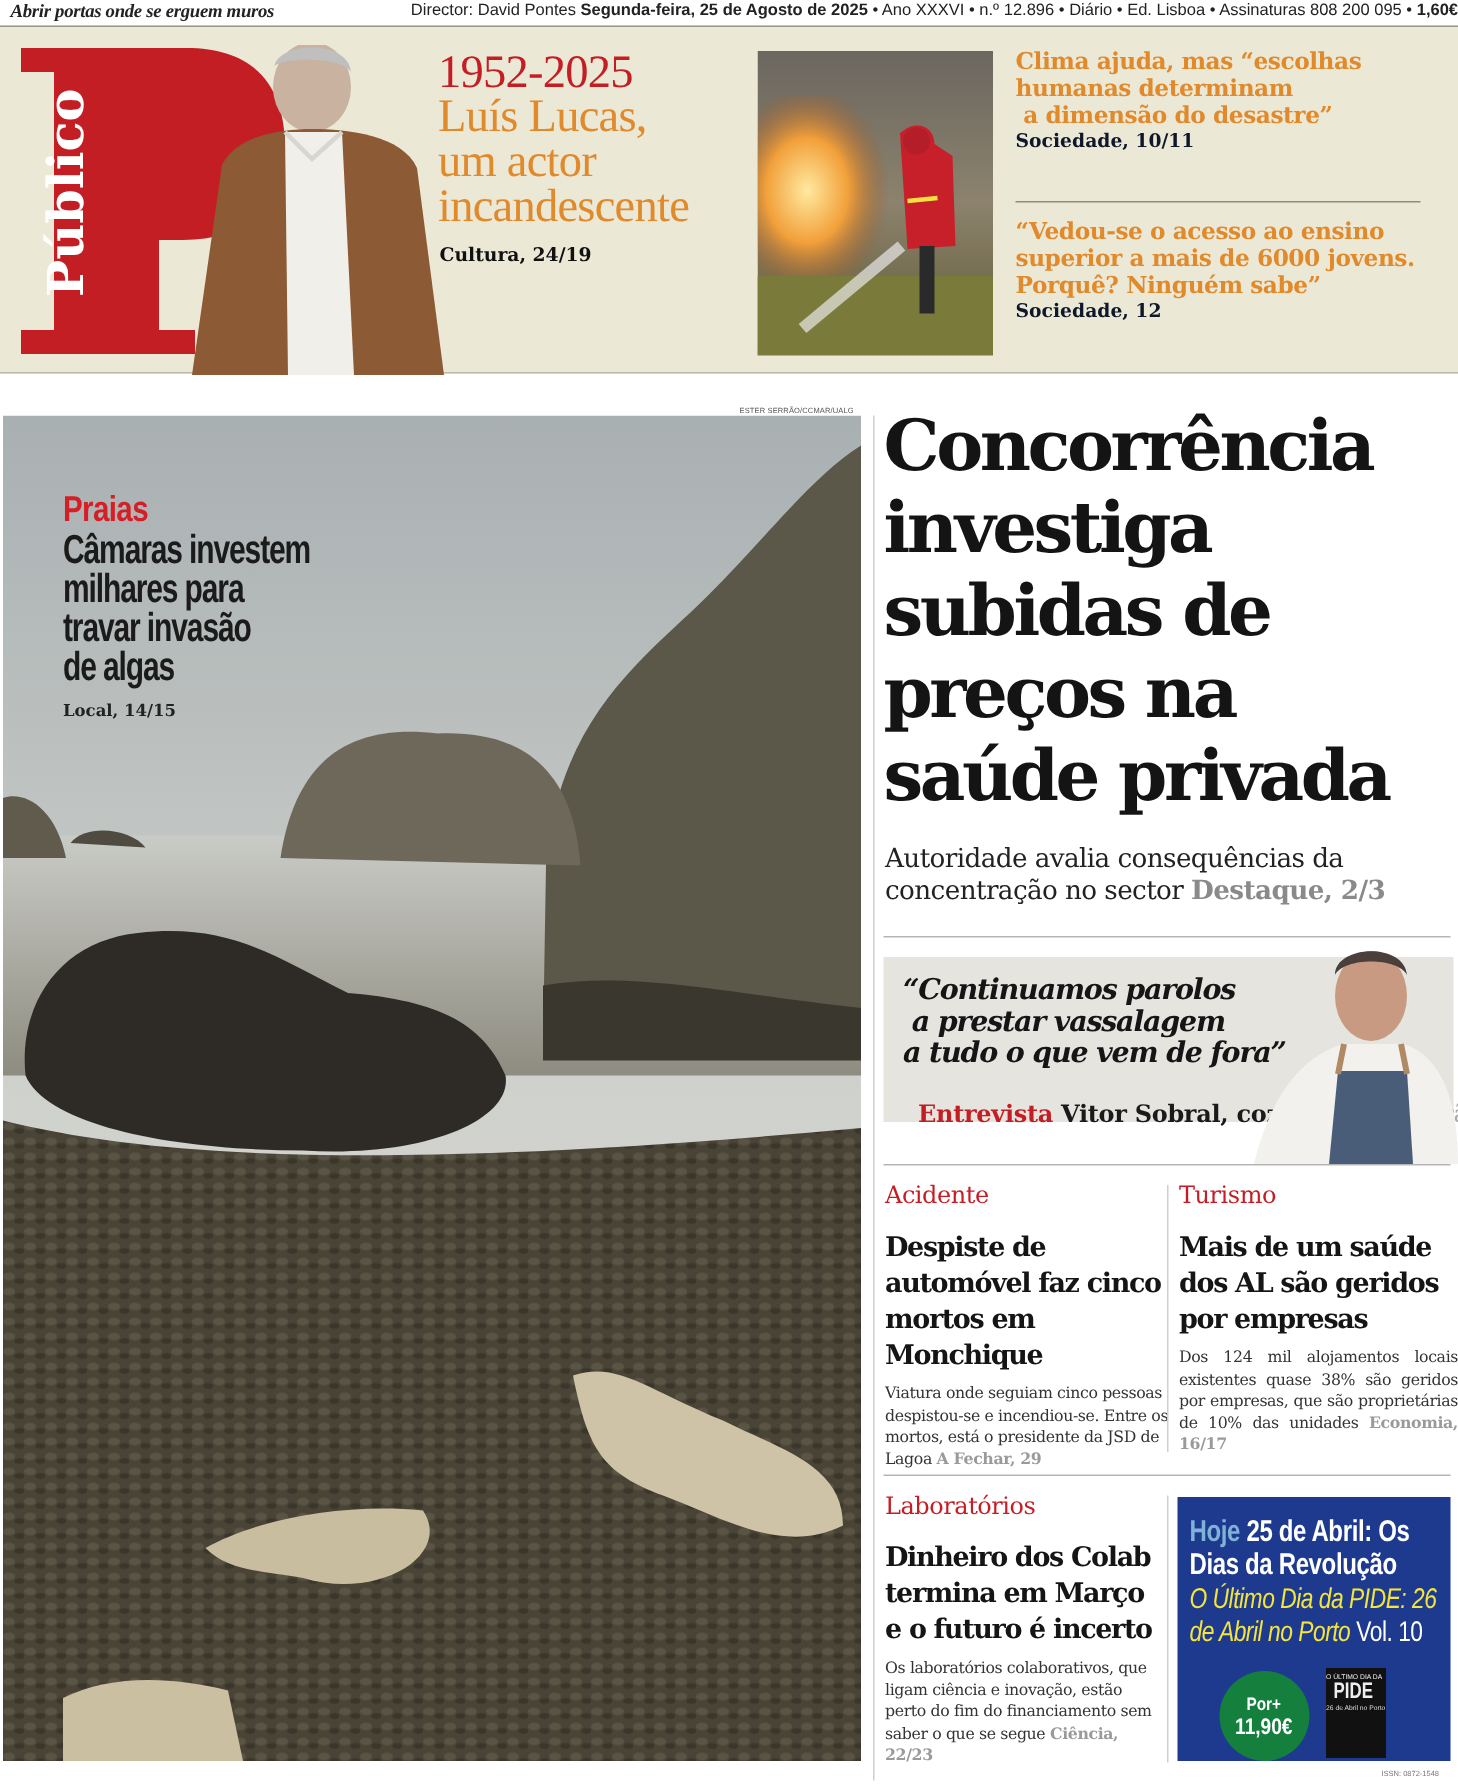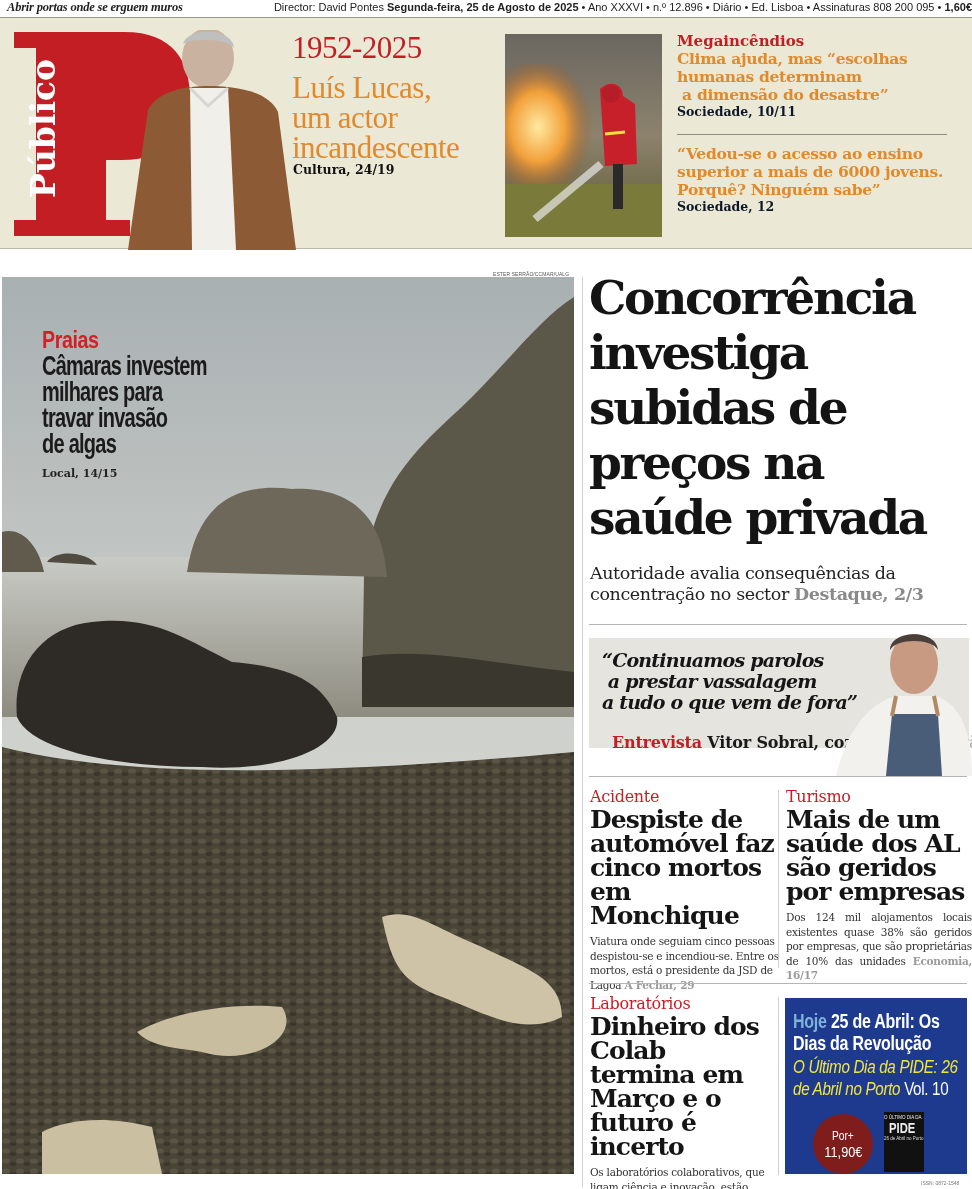--- a/index.html
+++ b/index.html
@@ -12,21 +12,21 @@
 #motto{left:3px;top:0;font-family:"Liberation Serif",serif;font-style:italic;font-weight:bold;font-size:12.5px;letter-spacing:-0.2px}
 #dateline{right:4px;top:0;font-family:Liberation Sans, sans-serif;font-size:11px;white-space:nowrap}
 #dateline b{font-weight:bold}
 
 
 #masthead{left:0;top:17px;width:972px;height:232px;background:#ece8d6;border-top:1px solid #9a978a;border-bottom:1px solid #bcb9ab}
 #bigP{left:14px;top:14px;width:176px;height:204px}
 #logoWord{left:10px;top:30px;width:60px;height:160px}
 #lucas{left:128px;top:12px;width:170px;height:220px}
 #lucasYears{left:292px;top:14px;font-family:"Liberation Serif",serif;font-size:31px;color:#c41e25;letter-spacing:-0.5px;line-height:32px}
-#lucasHead{left:292px;top:55px;font-family:"Liberation Serif",serif;font-size:31px;color:#e08a2c;line-height:30px;letter-spacing:-0.5px}
+#lucasHead{left:292px;top:44px;font-family:"Liberation Serif",serif;font-size:31px;color:#e08a2c;line-height:30px;letter-spacing:-0.5px}
 #lucasRef{left:293px;top:144px;font-family:"DejaVu Serif",serif;font-weight:bold;font-size:12.5px;color:#111}
 #firePhoto{left:505px;top:16px;width:157px;height:203px;overflow:hidden}
 .sideKicker{font-family:"DejaVu Serif",serif;font-weight:bold;color:#c41e25;font-size:15px;line-height:18px}
 .sideHead{font-family:"DejaVu Serif",serif;font-weight:bold;color:#e08a2c;font-size:15.5px;line-height:18px;letter-spacing:-0.3px}
 .sideRef{font-family:"DejaVu Serif",serif;font-weight:bold;color:#0f172a;font-size:12.5px;line-height:16px}
 #sideA{left:677px;top:14px;width:290px}
 #sideDiv{left:677px;top:116px;width:270px;height:1px;background:#8e8b80}
 #sideB{left:677px;top:127px;width:292px}
 
 
@@ -45,37 +45,37 @@
 .hr{height:1px;background:#b5b5b5}
 
 #interview{left:589px;top:638px;width:380px;height:110px;background:#e6e4df}
 #quote{left:602px;top:650px;width:280px;font-family:"DejaVu Serif",serif;font-style:italic;font-weight:bold;font-size:19px;line-height:21px;letter-spacing:-0.8px;color:#151515}
 #byline{left:612px;top:733px;font-family:"DejaVu Serif",serif;font-size:16px;font-weight:bold;white-space:nowrap;letter-spacing:-0.2px}
 #byline .k{color:#c41e25}
 #byline .p{color:#aaa;font-weight:normal}
 #chef{left:826px;top:624px;width:146px;height:152px}
 
 .story .kick{font-family:"DejaVu Serif",serif;color:#c41e25;font-size:16px;line-height:19px;letter-spacing:-0.3px}
-.story .head{font-family:"DejaVu Serif",serif;font-weight:bold;font-size:25px;line-height:24px;letter-spacing:-0.9px;color:#151515;margin-top:2px}
+.story .head{font-family:"DejaVu Serif",serif;font-weight:bold;font-size:18px;line-height:24px;letter-spacing:-0.9px;color:#151515;margin-top:14px}
 .story .body{font-family:"DejaVu Serif",serif;font-size:10.5px;line-height:14.5px;color:#333;margin-top:6px;letter-spacing:-0.25px}
 .story .body .ref{color:#9a9a9a;font-weight:bold}
 #s1{left:590px;top:787px;width:190px}
 #s2{left:786px;top:787px;width:186px}
 #s2 .body{text-align:justify}
 #s3{left:590px;top:994px;width:186px}
 #miniRule{left:778px;top:790px;width:1px;height:178px;background:#cfcfcf}
 #miniRule2{left:778px;top:997px;width:1px;height:178px;background:#cfcfcf}
 
 
 #promo{left:785px;top:998px;width:182px;height:176px;background:#1d3a8f}
 #promoTitle{left:793px;top:1010px;width:172px;font-family:"Liberation Sans",sans-serif;font-weight:bold;font-size:20px;line-height:22px;color:#fff;transform:scaleX(0.8);transform-origin:left;width:215px;letter-spacing:-0.3px}
 #promoTitle .hoje{color:#7fb2d6}
 #promoSub{left:793px;top:1056px;font-family:"Liberation Sans",sans-serif;font-size:19px;line-height:22px;color:#f3e53d;font-style:italic;transform:scaleX(0.8);transform-origin:left;width:220px;letter-spacing:-0.4px}
 #promoSub .vol{color:#fff;font-style:normal}
-#priceBadge{left:813px;top:1114px;width:60px;height:60px;border-radius:50%;background:#7f1d1d;color:#fff;font-family:"Liberation Sans",sans-serif;font-weight:normal;text-align:right;display:flex;flex-direction:column;justify-content:center;align-items:center}
+#priceBadge{left:813px;top:1114px;width:60px;height:60px;border-radius:50%;background:#15803d;color:#fff;font-family:"Liberation Sans",sans-serif;font-weight:bold;text-align:right;display:flex;flex-direction:column;justify-content:center;align-items:center}
 #priceBadge .a{font-size:12px;line-height:14px;transform:scaleX(0.85)}
 #priceBadge .b{font-size:15px;line-height:17px;transform:scaleX(0.85)}
 #bookCover{left:884px;top:1112px;width:40px;height:60px;background:#111;color:#eee;font-family:"Liberation Sans",sans-serif;padding-top:3px}
 #bookCover .t{font-size:4.5px;line-height:5px}
 #bookCover .p{font-size:15px;font-weight:bold;line-height:16px;transform:scaleX(0.75)}
 #bookCover .s{font-size:4.5px;line-height:5px;color:#ddd}
 #issn{left:921px;top:1180px;font-family:"Liberation Sans",sans-serif;font-size:5px;color:#777}
 </style>
 </head>
 <body>
@@ -129,21 +129,20 @@
     <rect x="0" y="30" width="110" height="140" fill="url(#flame)"></rect>
     <rect x="0" y="150" width="157" height="53" fill="#7a7a3a"></rect>
     <path d="M95 55 C105 45 118 50 118 62 L130 70 L132 130 L100 132 Z" fill="#c8202a"></path>
     <circle cx="106" cy="60" r="9" fill="#b51e28"></circle>
     <path d="M100 100 L120 98" stroke="#f0e040" stroke-width="3"></path>
     <path d="M96 130 L30 185" stroke="#e8e8e8" stroke-width="8" opacity="0.7"></path>
     <rect x="108" y="130" width="10" height="45" fill="#2a2a2a"></rect>
   </svg>
 
   <div id="sideA" class="abs">
-    <div class="sideKicker">Megaincêndios</div>
     <div class="sideHead">
       <div>Clima ajuda, mas “escolhas</div>
       <div>humanas determinam</div>
       <div style="white-space:pre"> a dimensão do desastre”</div>
     </div>
     <div class="sideRef">Sociedade, 10/11</div>
   </div>
   <div id="sideDiv" class="abs"></div>
   <div id="sideB" class="abs">
     <div class="sideHead">

